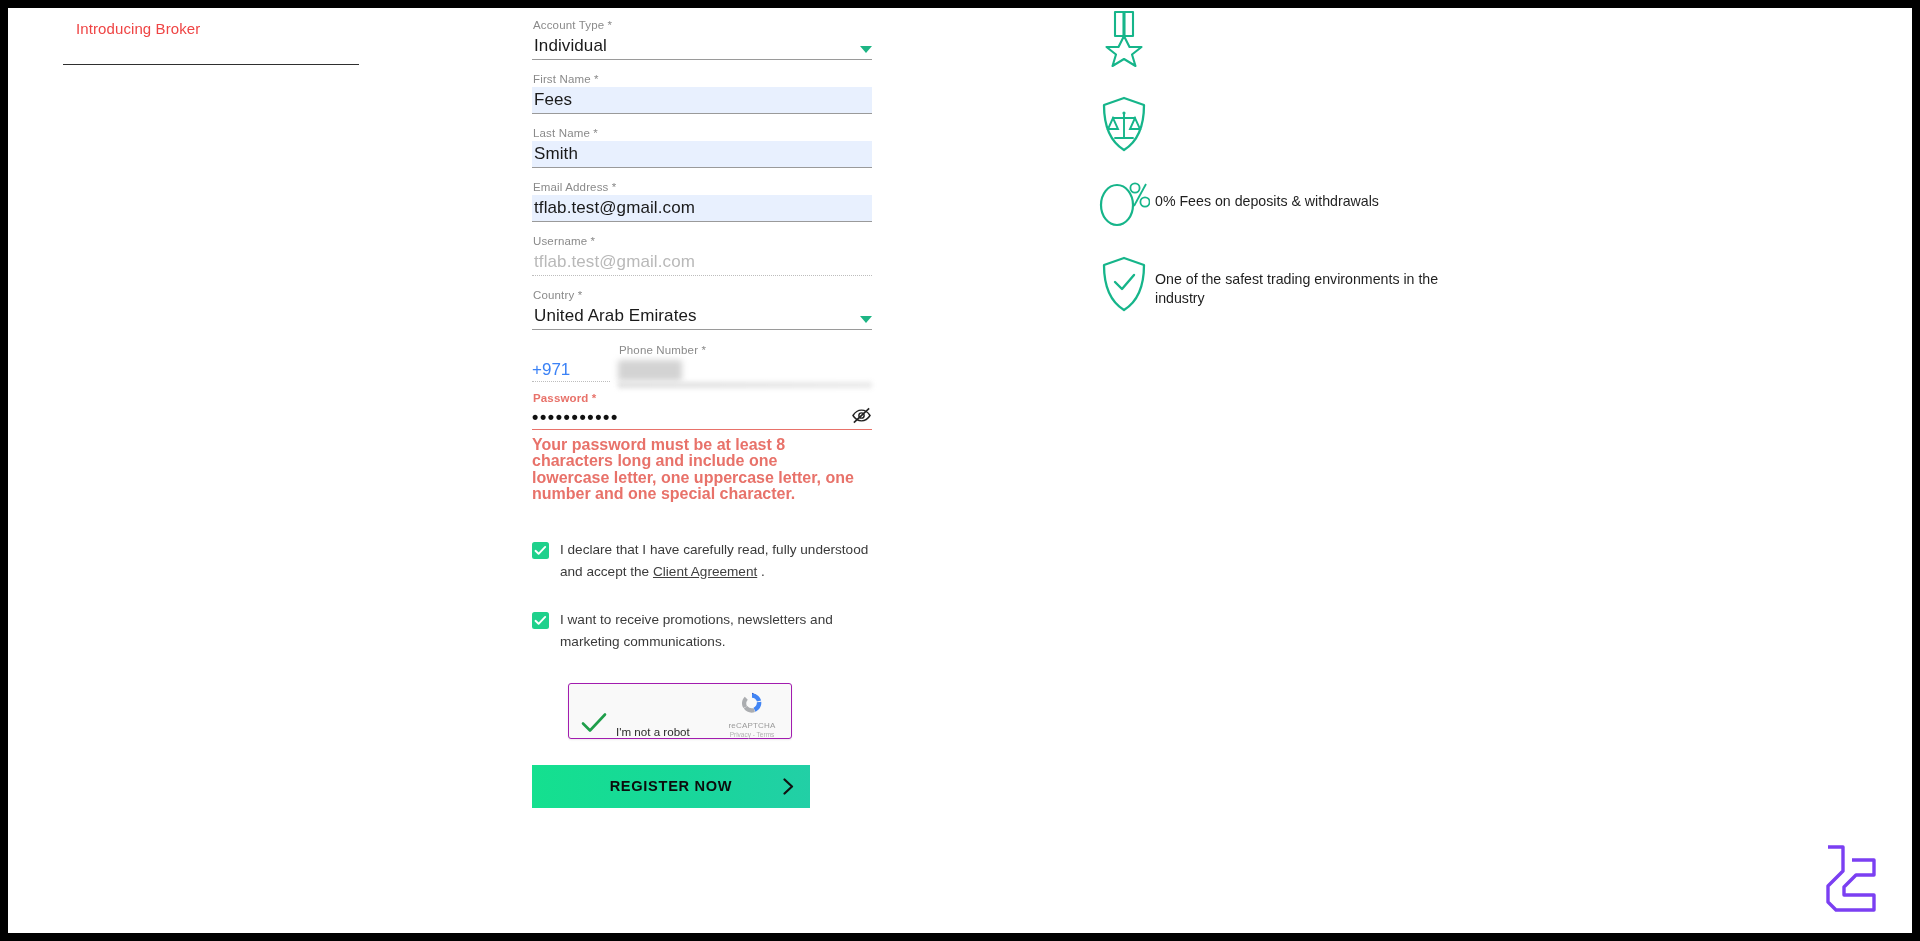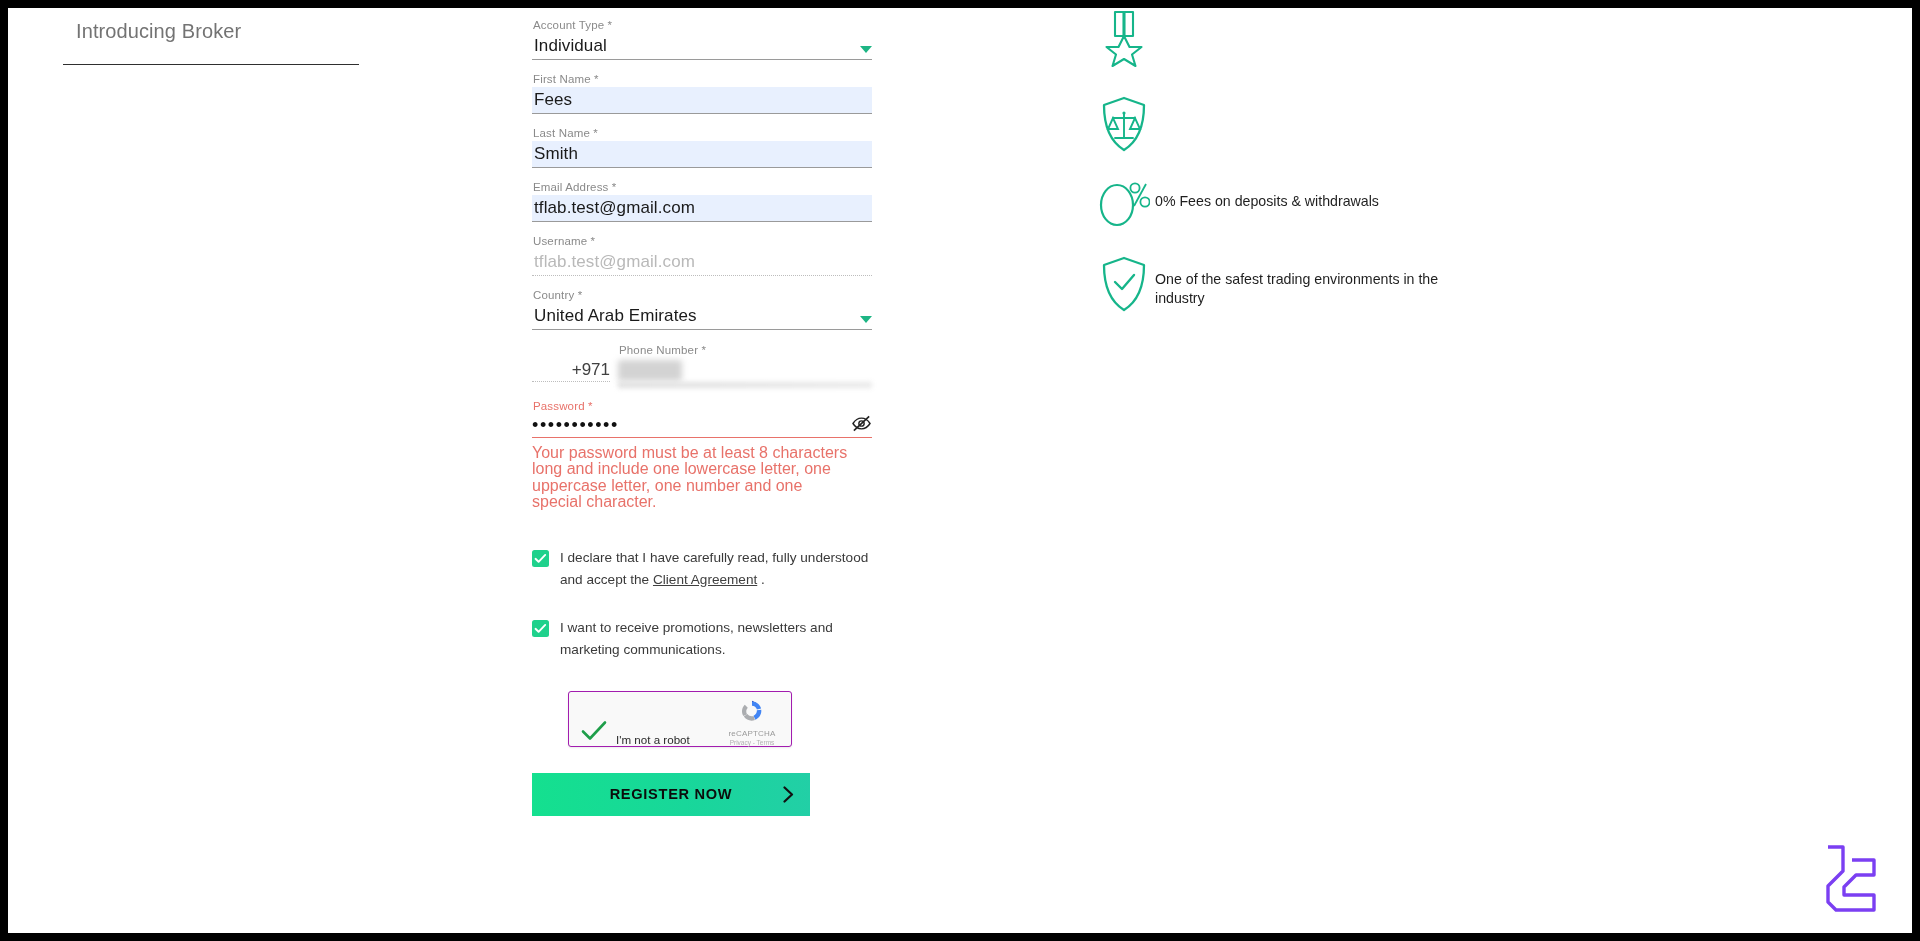--- a/index.html
+++ b/index.html
@@ -25,22 +25,22 @@
 
   
   #left-col {
     position: absolute;
     left: 0; top: 0;
     width: 520px; height: 100%;
   }
   #ib-label {
     position: absolute;
     left: 68px; top: 12px;
-    font-size: 20px;
-    color: #737373;
+    font-size: 15px;
+    color: #ef4444;
     letter-spacing: .1px;
   }
   #ib-underline {
     position: absolute;
     left: 55px; top: 56px;
     width: 296px; height: 0;
     border-bottom: 1.6px solid #2f2f2f;
   }
 
   
@@ -80,44 +80,43 @@
     border-left: 6px solid transparent;
     border-right: 6px solid transparent;
     border-top: 7px solid #1db584;
     margin-bottom: 6px;
   }
 
   
   #phone-row { display: flex; gap: 0; margin-top: 12px; }
   #phone-code-wrap { width: 84px; padding-right: 6px; }
   #phone-code {
-    font-size: 17px; color: #404040; line-height: 23px;
+    font-size: 17px; color: #3b82f6; line-height: 23px;
     padding-top: 16px;
-    text-align: right;
   }
   #phone-num-wrap { flex: 1; padding-left: 2px; }
   #phone-blur {
     margin-top: 2px;
     height: 21px;
     width: 64px;
     background: #d3d3d3;
     filter: blur(3.2px);
     border-radius: 2px;
     color: transparent;
     font-size: 15px;
   }
   #phone-blur-under {
     height: 6px;
     background: linear-gradient(to right,#dedede,#e9e9e9);
     filter: blur(2.4px);
     margin-top: 1px;
   }
 
   
-  #pw-field { margin-top: 10px; }
+  #pw-field { margin-top: 2px; font-weight: bold; }
   #pw-row { display: flex; align-items: flex-end; justify-content: space-between; }
   #pw-dots {
     font-size: 18px; color: #111; letter-spacing: 1.6px;
     line-height: 22px; padding-bottom: 1px;
   }
   #eye-btn { margin-bottom: 1px; cursor: pointer; }
   #pw-error {
     margin-top: 7px;
     font-size: 16px;
     line-height: 16.4px;

